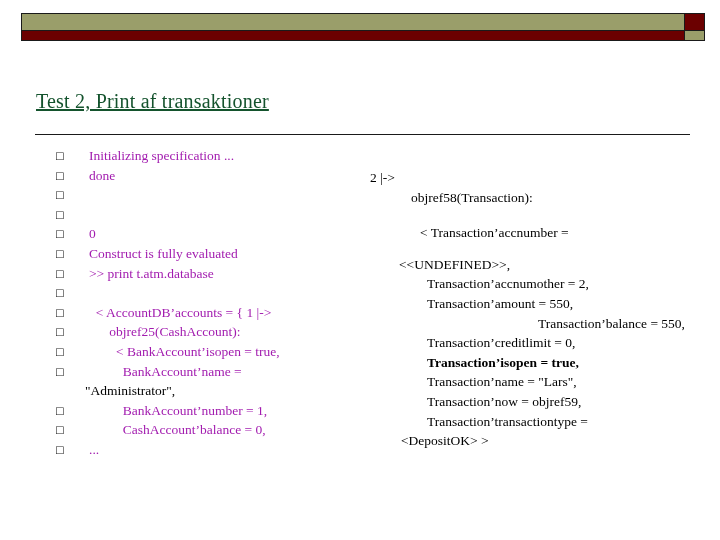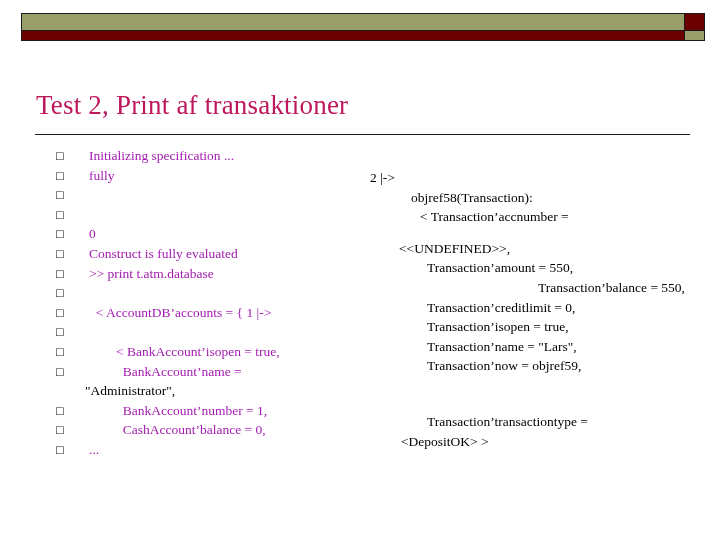--- a/index.html
+++ b/index.html
@@ -52,24 +52,25 @@
     background: #9a9e6a;
     border: 1px solid #1a1a1a;
     box-sizing: border-box;
   }
 
   
   #slide-title {
     position: absolute;
     left: 36px; top: 90px;
     width: 650px;
-    font-size: 27px;
-    color: #be185d;
+    font-size: 20px;
+    color: #14532d;
     letter-spacing: 0.2px;
     white-space: nowrap;
+    text-decoration: underline;
   }
   #title-rule {
     position: absolute;
     left: 35px; top: 134px;
     width: 655px; height: 0;
     border-top: 1.6px solid #1a1a1a;
   }
 
   
   #left-column {
@@ -136,21 +137,21 @@
 
 <div id="title-rule"></div>
 
 <div id="left-column">
     <div class="bullet-row">
       <span class="bullet-marker">□</span>
       <span class="bullet-text">Initializing specification ...</span>
     </div>
     <div class="bullet-row">
       <span class="bullet-marker">□</span>
-      <span class="bullet-text">fully</span>
+      <span class="bullet-text">done</span>
     </div>
     <div class="bullet-row">
       <span class="bullet-marker">□</span>
     </div>
     <div class="bullet-row">
       <span class="bullet-marker">□</span>
     </div>
     <div class="bullet-row">
       <span class="bullet-marker">□</span>
       <span class="bullet-text">0</span>
@@ -165,20 +166,21 @@
     </div>
     <div class="bullet-row">
       <span class="bullet-marker">□</span>
     </div>
     <div class="bullet-row">
       <span class="bullet-marker">□</span>
       <span class="bullet-text">  &lt; AccountDB’accounts = { 1 |-&gt;</span>
     </div>
     <div class="bullet-row">
       <span class="bullet-marker">□</span>
+      <span class="bullet-text">      objref25(CashAccount):</span>
     </div>
     <div class="bullet-row">
       <span class="bullet-marker">□</span>
       <span class="bullet-text">        &lt; BankAccount’isopen = true,</span>
     </div>
     <div class="bullet-row">
       <span class="bullet-marker">□</span>
       <span class="bullet-text">          BankAccount’name =</span>
     </div>
     <div class="cont-row">
@@ -194,23 +196,24 @@
     </div>
     <div class="bullet-row">
       <span class="bullet-marker">□</span>
       <span class="bullet-text">...</span>
     </div>
   </div>
 
 <div id="right-column">
     <div class="right-line" style="padding-left: 5px;">2 |-&gt;</div>
     <div class="right-line" style="padding-left: 46px;">objref58(Transaction):</div>
-    <div class="right-line" style="padding-left: 55px;">&lt; Transaction’accnumber =</div>
+    <div class="right-line" style="padding-left: 55px; margin-top: 16px;">&lt; Transaction’accnumber =</div>
     <div class="right-line" style="padding-left: 34px; margin-top: 12px;">&lt;&lt;UNDEFINED&gt;&gt;,</div>
+    <div class="right-line" style="padding-left: 62px;">Transaction’accnumother = 2,</div>
     <div class="right-line" style="padding-left: 62px;">Transaction’amount = 550,</div>
     <div class="right-line" style="padding-left: 62px; text-align: right;">Transaction’balance = 550,</div>
     <div class="right-line" style="padding-left: 62px;">Transaction’creditlimit = 0,</div>
-    <div class="right-line" style="padding-left: 62px;">Transaction’isopen = true,</div>
+    <div class="right-line" style="padding-left: 62px; font-weight: bold;">Transaction’isopen = true,</div>
     <div class="right-line" style="padding-left: 62px;">Transaction’name = "Lars",</div>
     <div class="right-line" style="padding-left: 62px;">Transaction’now = objref59,</div>
-    <div class="right-line" style="padding-left: 62px; margin-top: 36px;">Transaction’transactiontype =</div>
+    <div class="right-line" style="padding-left: 62px;">Transaction’transactiontype =</div>
     <div class="right-line" style="padding-left: 36px;">&lt;DepositOK&gt; &gt;</div>
   </div>
 
 </body></html>

